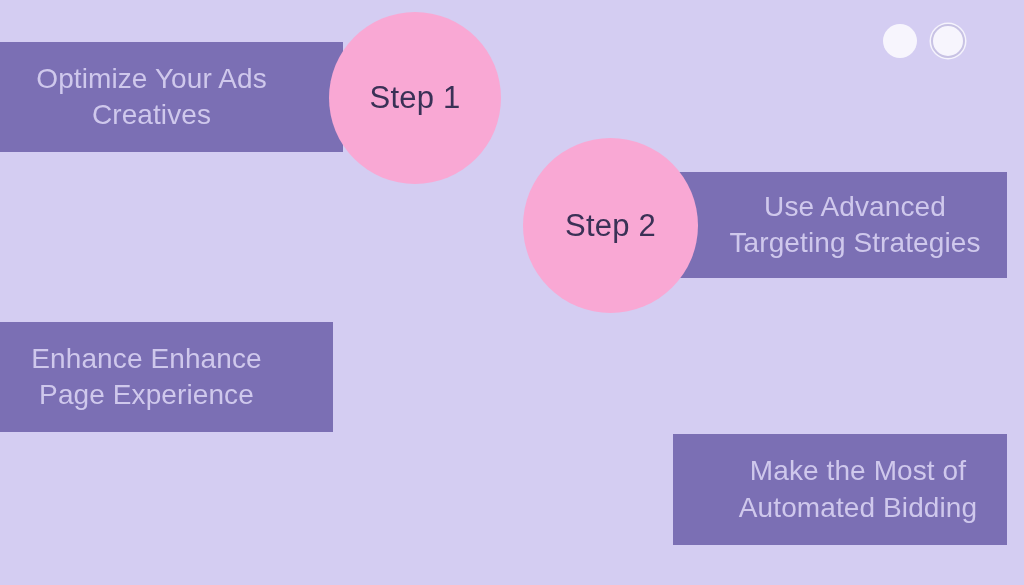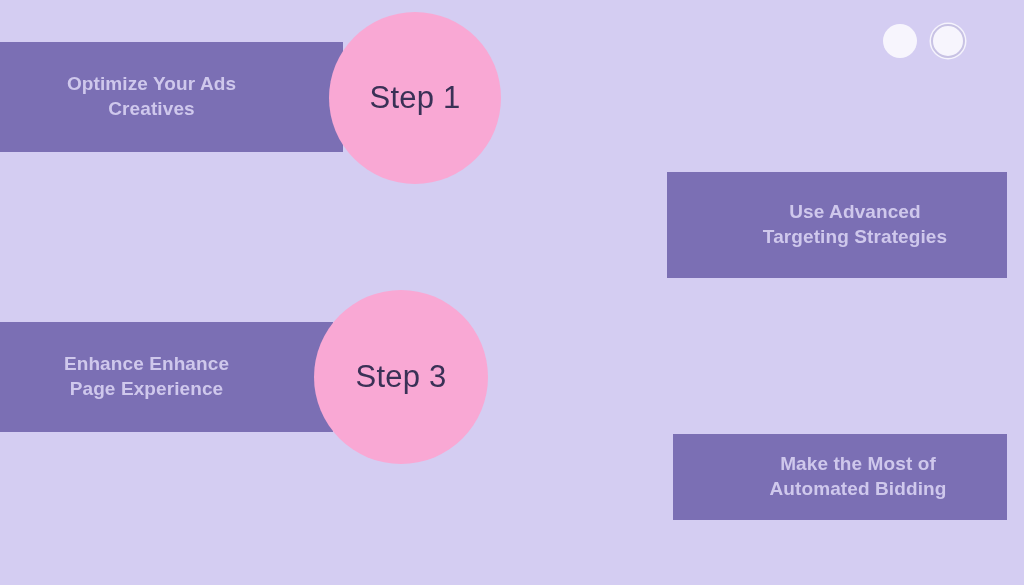--- a/index.html
+++ b/index.html
@@ -25,39 +25,39 @@
   .bar {
     position: absolute;
     background: #7b6fb4;
     display: flex;
     align-items: center;
     box-sizing: border-box;
   }
   .bar-text {
     width: 100%;
     color: #cfc8ec;
-    font-size: 19px;
+    font-size: 28px;
     line-height: 1.30;
-    font-weight: 700;
+    font-weight: 400;
     letter-spacing: 0.1px;
     white-space: pre-line;
   }
 
   
   .bar-left  { left: 0; }
   .bar-left .bar-text  { text-align: center; padding-right: 40px; }
 
   
   .bar-right { right: 17px; }
   .bar-right .bar-text { text-align: center; padding-left: 36px; }
 
   #bar-1 { top: 42px;  width: 343px; height: 110px; }
   #bar-2 { top: 172px; width: 340px; height: 106px; }
   #bar-3 { top: 322px; width: 333px; height: 110px; }
-  #bar-4 { top: 434px; width: 334px; height: 86px; }
+  #bar-4 { top: 434px; width: 334px; height: 111px; }
 
   
   .step-circle {
     position: absolute;
     border-radius: 50%;
     background: #f9a8d4;
     display: flex;
     align-items: center;
     justify-content: center;
   }
@@ -116,22 +116,22 @@
 
   <div class="bar bar-right" id="bar-4">
     <div class="bar-text">Make the Most of
 Automated Bidding</div>
   </div>
 
   <div class="step-circle" id="circle-1">
     <span class="step-label">Step 1</span>
   </div>
 
+  <div class="step-circle" id="circle-2">
+    <span class="step-label">Step 2</span>
+  </div>
 
-  <div class="step-circle" id="circle-3">
-    <span class="step-label">Step 3</span>
-  </div>
 
 
   <div class="deco-dot" id="deco-dot-filled"></div>
   <div class="deco-dot" id="deco-dot-outlined"></div>
 
 </div>
 
 </body></html>

